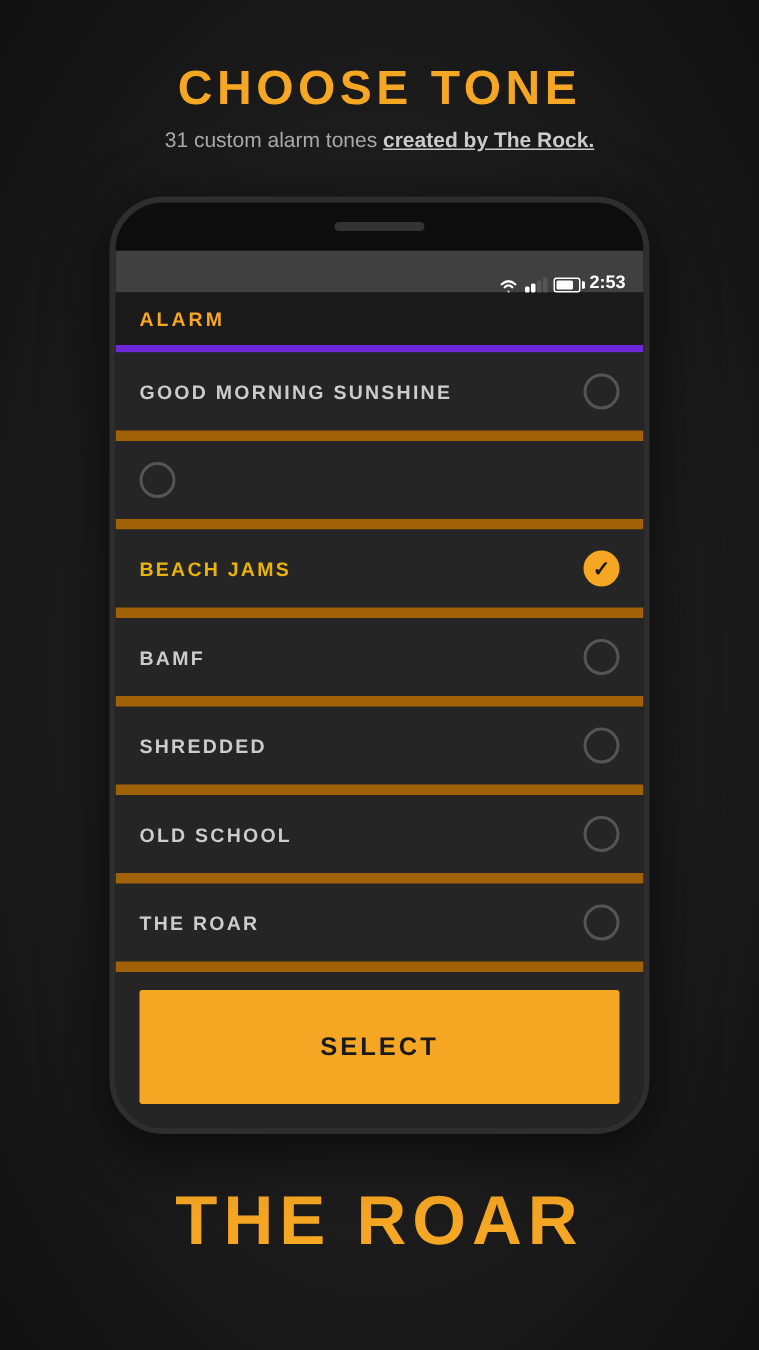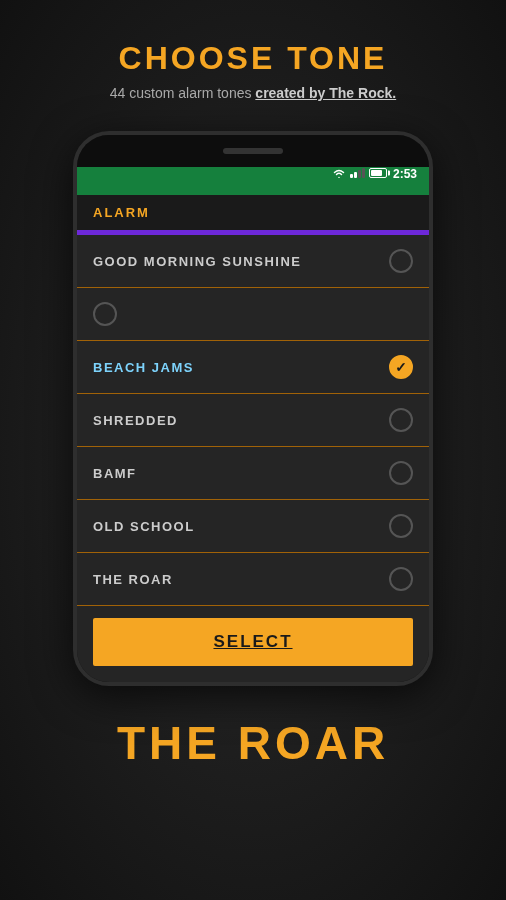--- a/index.html
+++ b/index.html
@@ -66,24 +66,24 @@
     }
 
     .phone-speaker {
       width: 60px;
       height: 6px;
       background-color: #333;
       border-radius: 3px;
     }
 
     .status-bar {
-      background-color: #15803d;
+      background-color: #404040;
       height: 28px;
       display: flex;
-      align-items: flex-start;
+      align-items: flex-end;
       justify-content: flex-end;
       padding: 0 12px;
       gap: 6px;
     }
 
     .status-icons {
       display: flex;
       align-items: center;
       gap: 4px;
     }
@@ -158,40 +158,40 @@
 
     .tone-list {
       background-color: #252525;
     }
 
     .tone-item {
       display: flex;
       align-items: center;
       justify-content: space-between;
       padding: 14px 16px;
-      border-bottom: 1px solid #a16207;
+      border-bottom: 7px solid #a16207;
       cursor: pointer;
       gap: 11px;
     }
 
     .tone-item.selected {
       background-color: #252525;
     }
 
     .tone-name {
       font-size: 13px;
       font-weight: 900;
       letter-spacing: 1.5px;
       text-transform: uppercase;
       color: #cccccc;
       font-family: 'Arial Black', Arial, sans-serif;
     }
 
     .tone-item.selected .tone-name {
-      color: #7dd3fc;
+      color: #eab308;
       text-align: center;
     }
 
     .radio-btn {
       width: 24px;
       height: 24px;
       border-radius: 50%;
       border: 2px solid #555555;
       display: flex;
       align-items: center;
@@ -214,29 +214,28 @@
     .select-btn-wrapper {
       background-color: #252525;
       padding: 12px 16px 16px;
     }
 
     .select-button {
       width: 100%;
       background-color: #f5a623;
       color: #1a1a1a;
       border: none;
-      padding: 14px;
+      padding: 28px;
       font-size: 17px;
       font-weight: 900;
       letter-spacing: 2px;
       text-transform: uppercase;
       font-family: 'Arial Black', Arial, sans-serif;
       cursor: pointer;
       border-radius: 2px;
-      text-decoration: underline;
     }
 
     .bottom-section {
       width: 100%;
       text-align: center;
       padding-top: 30px;
     }
 
     .the-roar-title {
       color: #f5a623;
@@ -246,21 +245,21 @@
       text-transform: uppercase;
       font-family: 'Arial Black', Arial, sans-serif;
     }
   </style>
 </head>
 <body>
 
 <div class="page-header">
   <div class="page-title">CHOOSE TONE</div>
   <div class="page-subtitle">
-    <span>44 custom alarm tones </span><strong>created by The Rock.</strong>
+    <span>31 custom alarm tones </span><strong>created by The Rock.</strong>
   </div>
 </div>
 
 <div class="phone-wrapper">
   <div class="phone-top-bar">
     <div class="phone-speaker"></div>
   </div>
 
   <div class="status-bar">
     <div class="status-icons">
@@ -297,25 +296,25 @@
           <div class="radio-btn"></div>
         </div>
         <div class="tone-item">
           <div class="radio-btn"></div>
         </div>
         <div class="tone-item selected">
           <span class="tone-name">BEACH JAMS</span>
           <div class="radio-btn checked"></div>
         </div>
         <div class="tone-item">
+          <span class="tone-name">BAMF</span>
+          <div class="radio-btn"></div>
+        </div>
+        <div class="tone-item">
           <span class="tone-name">SHREDDED</span>
-          <div class="radio-btn"></div>
-        </div>
-        <div class="tone-item">
-          <span class="tone-name">BAMF</span>
           <div class="radio-btn"></div>
         </div>
         <div class="tone-item">
           <span class="tone-name">OLD SCHOOL</span>
           <div class="radio-btn"></div>
         </div>
         <div class="tone-item">
           <span class="tone-name">THE ROAR</span>
           <div class="radio-btn"></div>
         </div>

